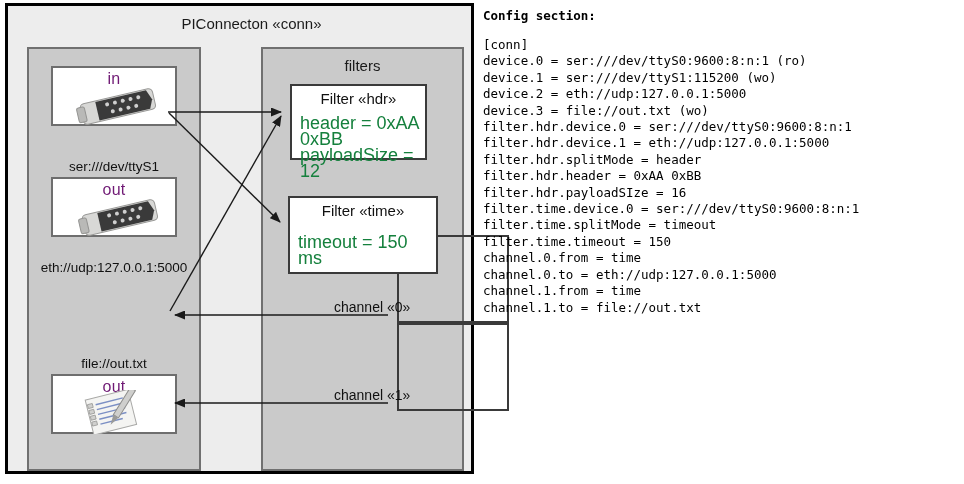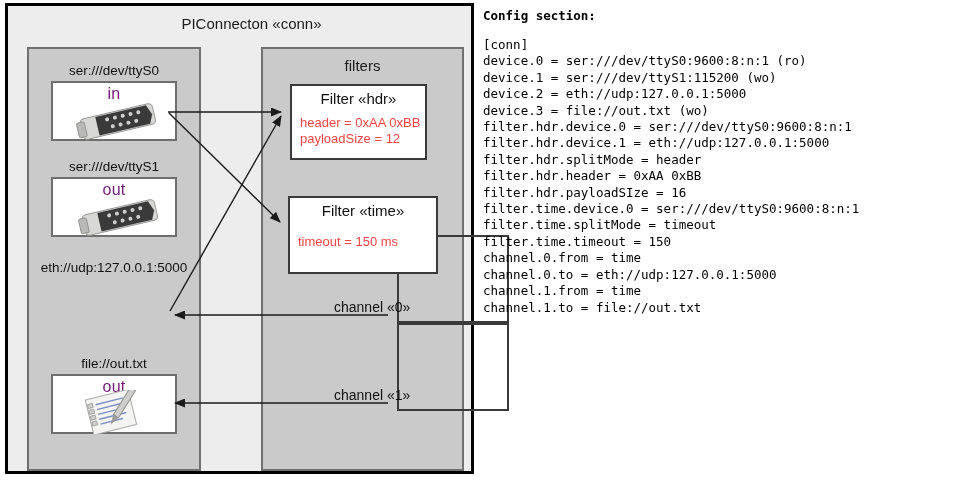--- a/index.html
+++ b/index.html
@@ -28,22 +28,22 @@
   .devname{position:absolute;top:2px;left:0;width:100%;text-align:center;
     font-size:16px;color:#701a75;letter-spacing:0.2px;}
   .devname.left{text-align:left;left:8px;width:auto;font-size:18px;top:3px;}
 
   
   .filterbox{position:absolute;background:#fff;border:2px solid #3a3a3a;box-sizing:border-box;}
   #filter-hdr{left:282px;top:78px;width:137px;height:76px;padding-left:25px;}
   #filter-time{left:280px;top:190px;width:150px;height:78px;}
   .filter-title{position:absolute;top:4px;left:0;width:100%;text-align:center;
     font-size:15px;color:#111;}
-  .filter-props{position:absolute;top:29px;left:8px;font-size:13px;
-    color:#ef4444;line-height:16px;}
+  .filter-props{position:absolute;top:29px;left:8px;font-size:18px;
+    color:#15803d;line-height:16px;}
   #filter-time .filter-props{top:36px;}
 
   
   .channelbox{position:absolute;border:2px solid #3a3a3a;box-sizing:border-box;
     background:transparent;}
   #channel-0{left:389px;top:229px;width:112px;height:88px;}
   #channel-1{left:389px;top:317px;width:112px;height:88px;}
   .channel-label{position:absolute;right:138px;bottom:6px;font-size:14px;
     color:#111;white-space:nowrap;}
 
@@ -66,21 +66,20 @@
 <body>
 
 <div id="root">
 
   <div id="outer-box">
     <div id="outer-title">PIConnecton «conn»</div>
 
     <div class="panel" id="devices-panel">
 
       <div class="devgroup" style="top:14px;">
-        <div class="devlabel">ser:///dev/ttyS0</div>
         <div class="devbox">
           <div class="devname">in</div>
           <svg class="icon" width="86" height="38" viewBox="0 0 86 38" style="left:22px;top:20px;">
             <g transform="rotate(-13 43 19)">
               <rect x="6" y="8" width="74" height="21" rx="4" fill="#d8d8d6" stroke="#9a9a98" stroke-width="1"></rect>
               <path d="M22 9 L74 9 L78 19 L74 28 L22 28 Z" fill="#3a3a3a"></path>
               <g fill="#cfcfcf">
                 <circle cx="33" cy="14" r="2"></circle>
                   <circle cx="41" cy="14" r="2"></circle>
                 <circle cx="49" cy="14" r="2"></circle>

